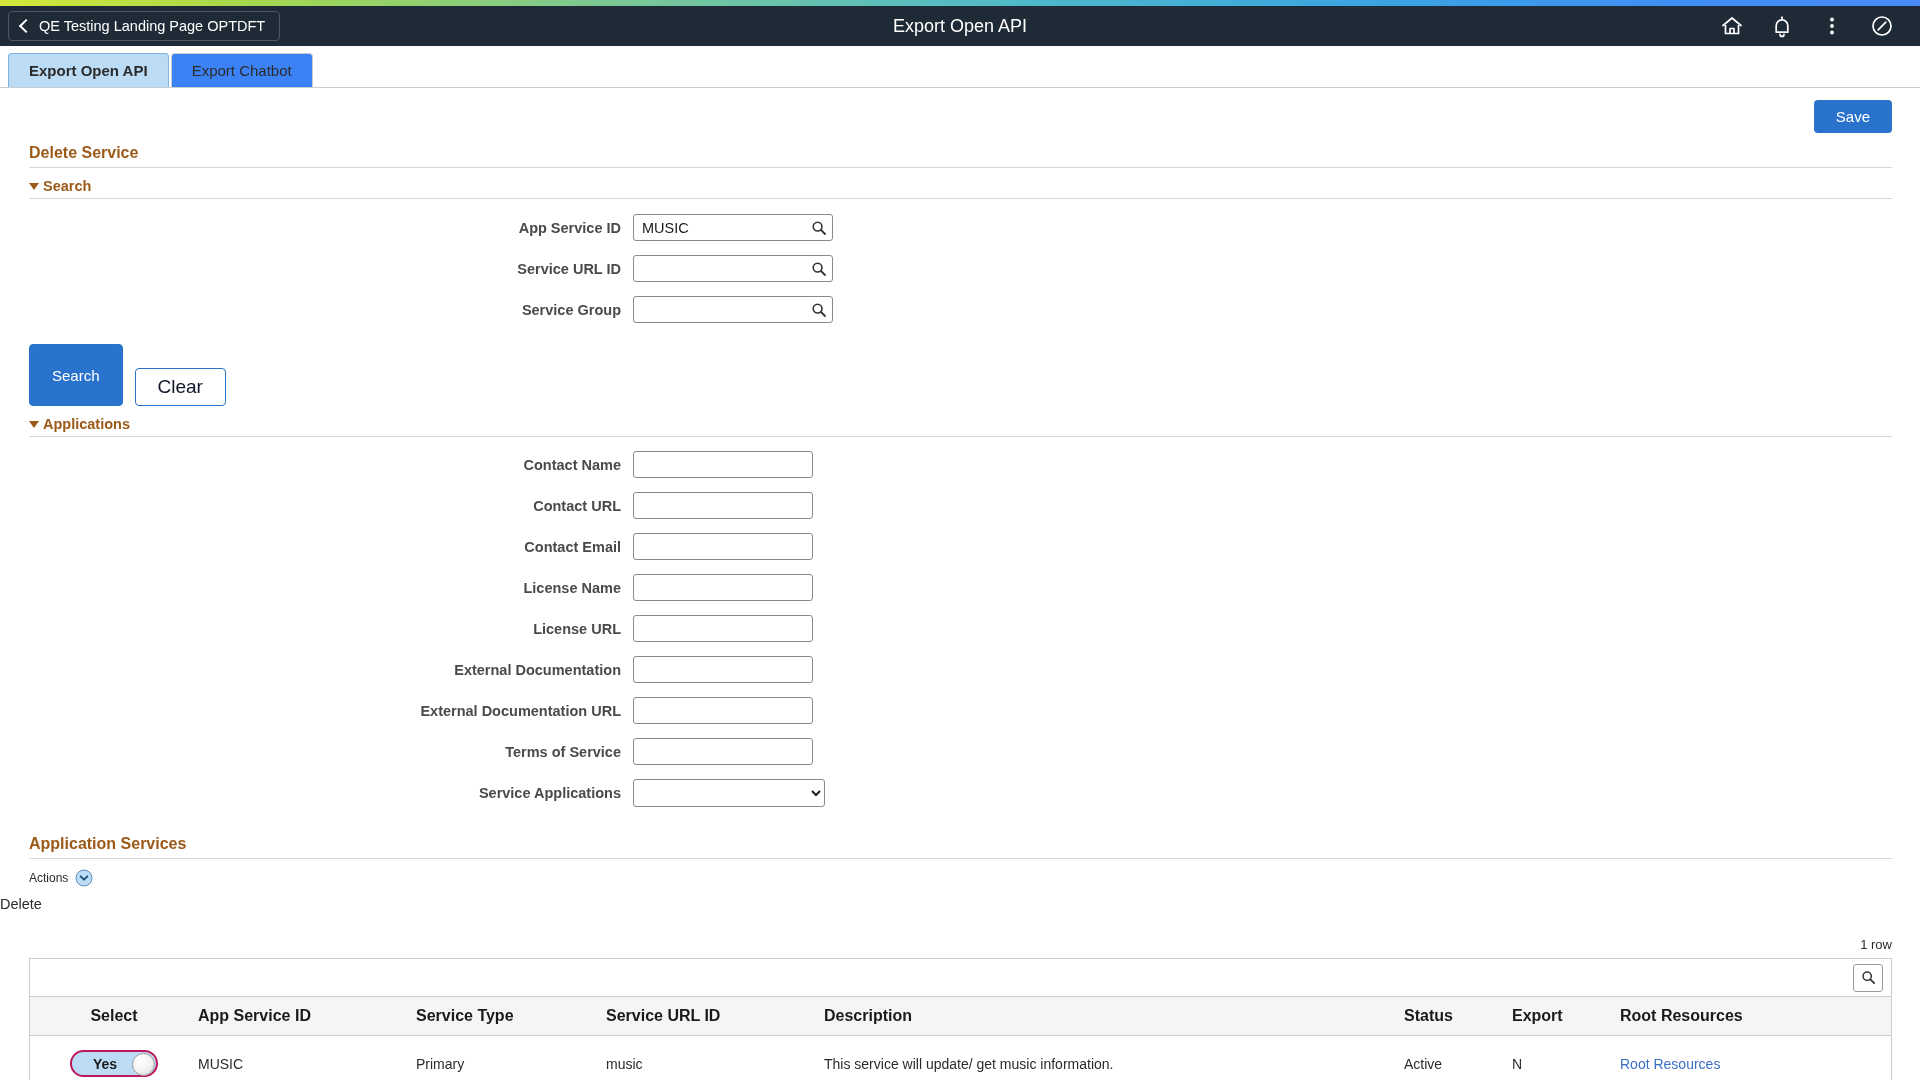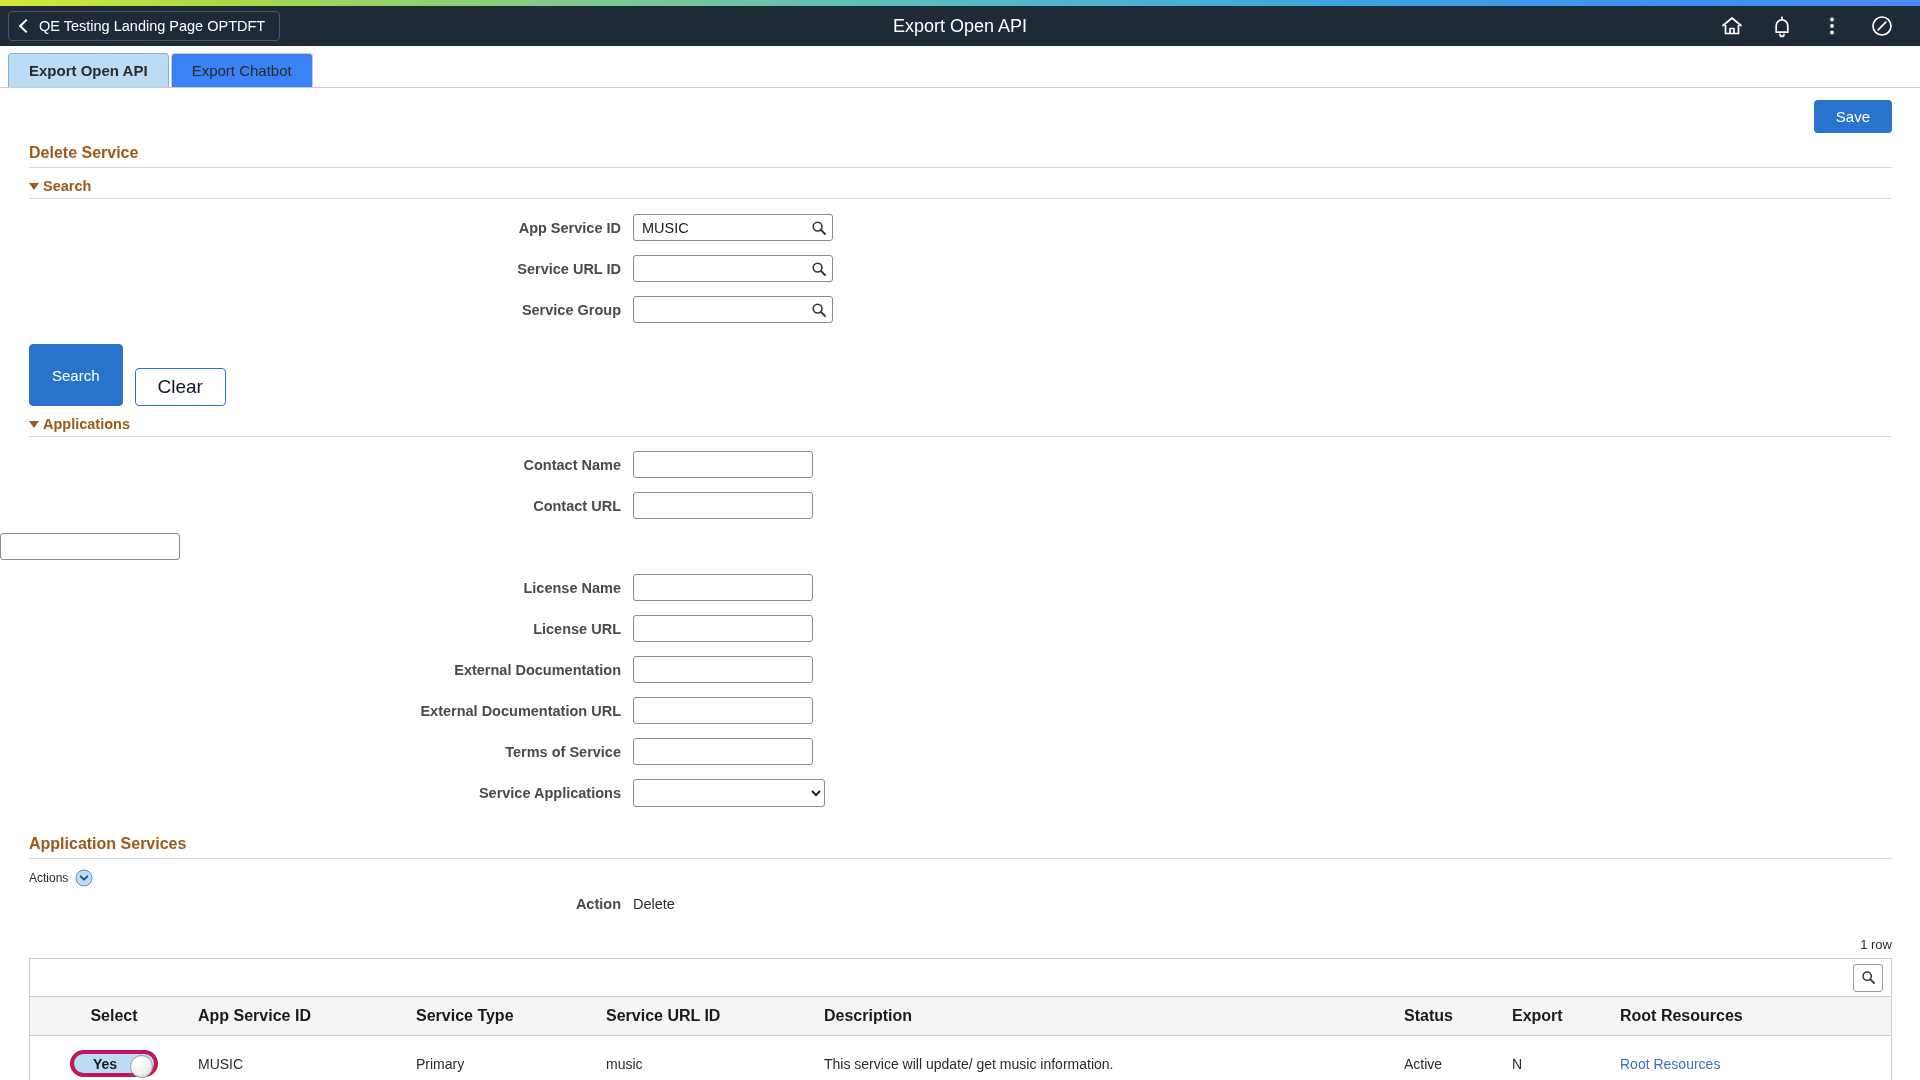--- a/index.html
+++ b/index.html
@@ -254,21 +254,21 @@
   .c-stype  { width: 190px; }
   .c-surl   { width: 218px; }
   .c-desc   { width: 580px; }
   .c-status { width: 108px; }
   .c-export { width: 108px; }
   .c-root   { width: auto; }
 
   .toggle {
     display: inline-flex; align-items: center;
     width: 88px; height: 27px;
-    border: 4px solid #be185d;
+    border: 2px solid #be185d;
     border-radius: 14px;
     background: #bcdcf5;
     position: relative;
     cursor: pointer;
   }
   .toggle .t-label {
     flex: 1; text-align: center;
     font-size: 14px; font-weight: bold; color: #1a1a1a;
     padding-right: 18px;
   }
@@ -398,20 +398,21 @@
   <div style="padding-top:7px;">
     <div class="form-row">
       <div class="form-label">Contact Name</div>
       <input class="inp plain" value="" style="">
     </div>
     <div class="form-row">
       <div class="form-label">Contact URL</div>
       <input class="inp plain" value="" style="">
     </div>
     <div class="form-row">
+      <div class="form-label">Contact Email</div>
       <input class="inp plain" value="" style="">
     </div>
     <div class="form-row">
       <div class="form-label">License Name</div>
       <input class="inp plain" value="" style="">
     </div>
     <div class="form-row">
       <div class="form-label">License URL</div>
       <input class="inp plain" value="" style="">
     </div>
@@ -440,21 +441,20 @@
 
   <div class="actions-row">
     <span>Actions</span>
     <svg class="actions-icon" viewBox="0 0 18 18">
       <circle cx="9" cy="9" r="8" fill="#bcdcf5" stroke="#5b8fc4" stroke-width="1"></circle>
       <path d="M5.6 7.3 9 10.7l3.4-3.4" fill="none" stroke="#1d4b7a" stroke-width="1.8" stroke-linecap="round" stroke-linejoin="round"></path>
     </svg>
   </div>
 
   <div class="action-line">
-    <div class="al-label">Action</div>
     <div class="al-val">Delete</div>
   </div>
 
   <div class="rowcount">1 row</div>
 
   <div class="grid-wrap">
     <div class="grid-toolbar">
       <div class="grid-search-btn">
         <svg viewBox="0 0 16 16" style="width:15px;height:15px;">
           <circle cx="6.6" cy="6.6" r="4.4" fill="none" stroke="#333" stroke-width="1.6"></circle>

